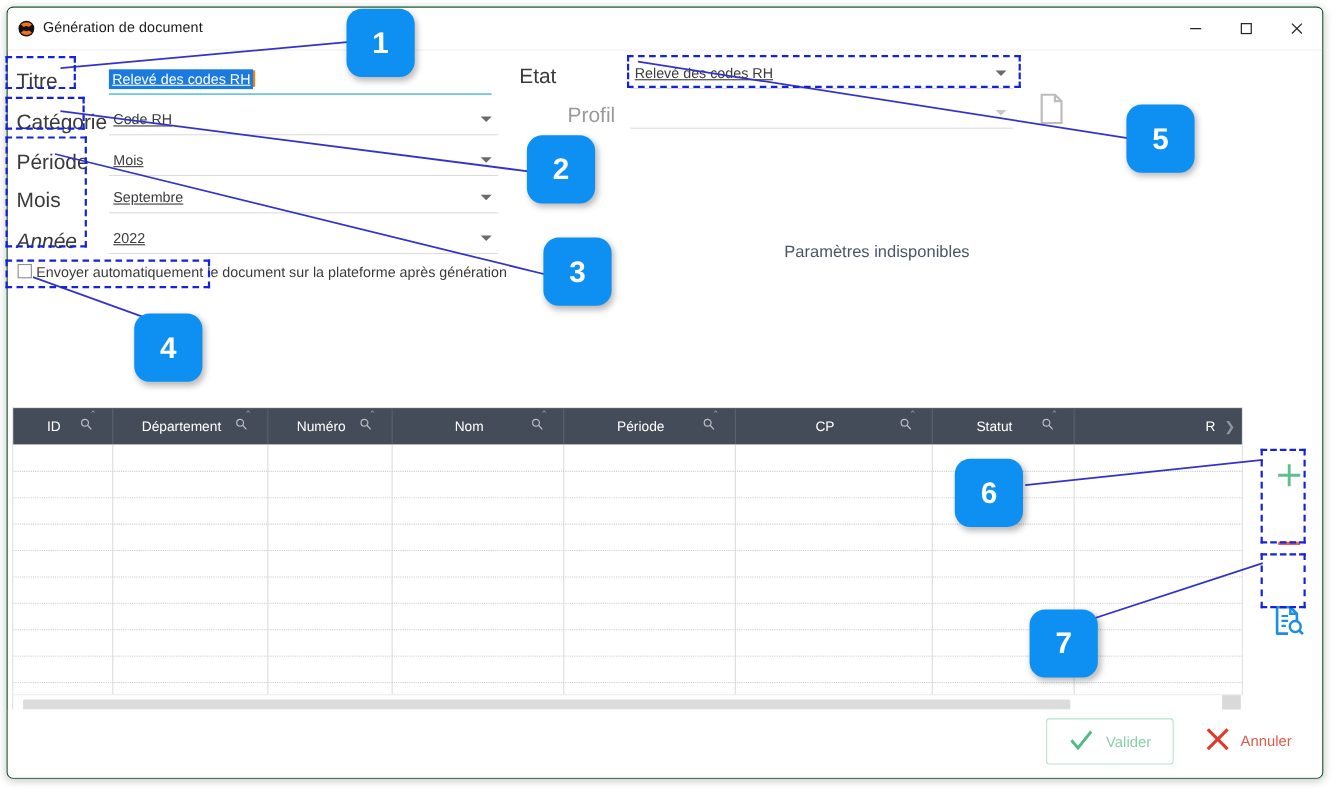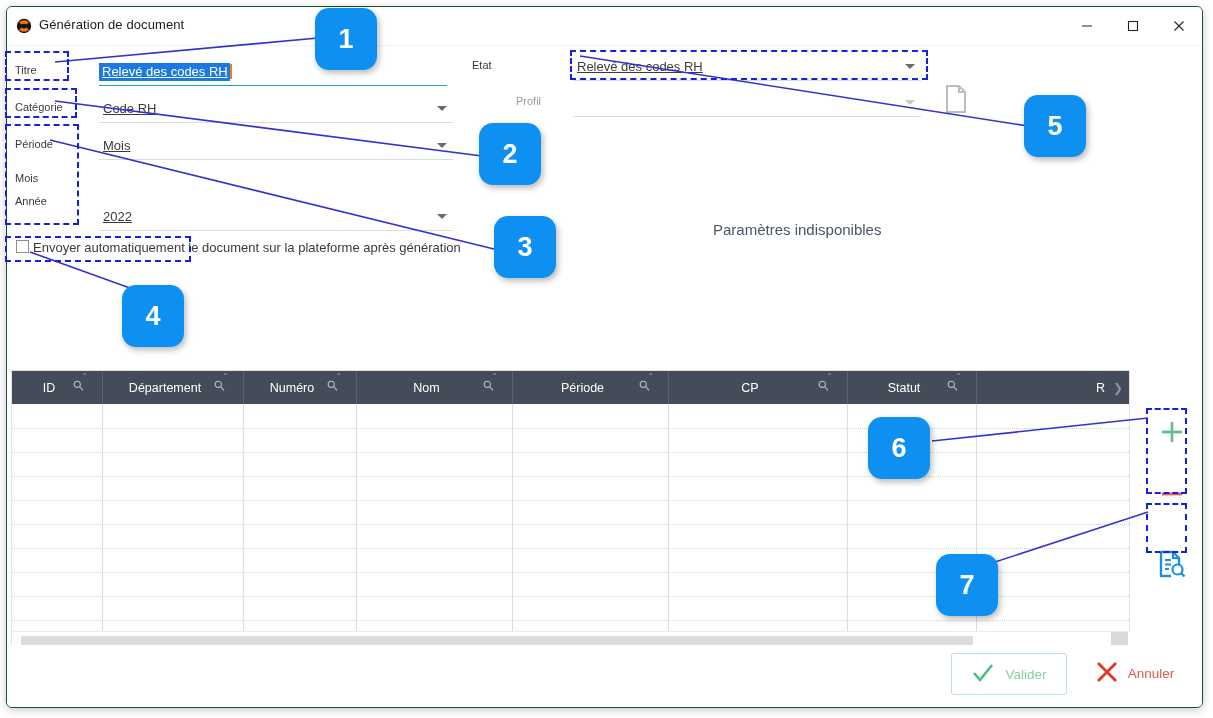--- a/index.html
+++ b/index.html
@@ -28,21 +28,21 @@
   }
   .winbtn{
     position:absolute;top:0;width:46px;height:38px;
     display:flex;align-items:center;justify-content:center;
     color:#222;font-size:13px;
   }
   #btn-min{right:92px;} #btn-max{right:46px;} #btn-close{right:0;}
 
   
   .label{
-    position:absolute;font-size:11px;color:#3a3a3a;
+    position:absolute;font-size:19px;color:#3a3a3a;
   }
   .label.dim{color:#9a9a9a;}
   .field{
     position:absolute;height:28px;
     border-bottom:1px solid #dcdcdc;
     font-size:13px;color:#3b3b3b;
     display:flex;align-items:center;
     box-sizing:border-box;
   }
   .field.active{border-bottom:1px solid #1aa5c8;}
@@ -184,22 +184,26 @@
     <span class="arrow"></span>
   </div>
 
   <div class="label" style="left:8px;top:131px;">Période</div>
   <div class="field" style="left:92px;top:125px;width:354px;">
     <span class="val">Mois</span>
     <span class="arrow"></span>
   </div>
 
   <div class="label" style="left:8px;top:165px;">Mois</div>
-
-  <div class="label" style="left:8px;top:188px;">Année</div>
+  <div class="field" style="left:92px;top:159px;width:354px;">
+    <span class="val">Septembre</span>
+    <span class="arrow"></span>
+  </div>
+
+  <div class="label" style="left:8px;top:202px;font-style:italic;">Année</div>
   <div class="field" style="left:92px;top:196px;width:354px;">
     <span class="val">2022</span>
     <span class="arrow"></span>
   </div>
 
   <div class="chk-box" style="left:9px;top:233px;"></div>
   <div class="chk-label" style="left:26px;top:233px;">Envoyer automatiquement le document sur la plateforme après génération</div>
 
   <div class="label" style="left:465px;top:52px;">Etat</div>
   <div class="field" style="left:566px;top:46px;width:348px;">

